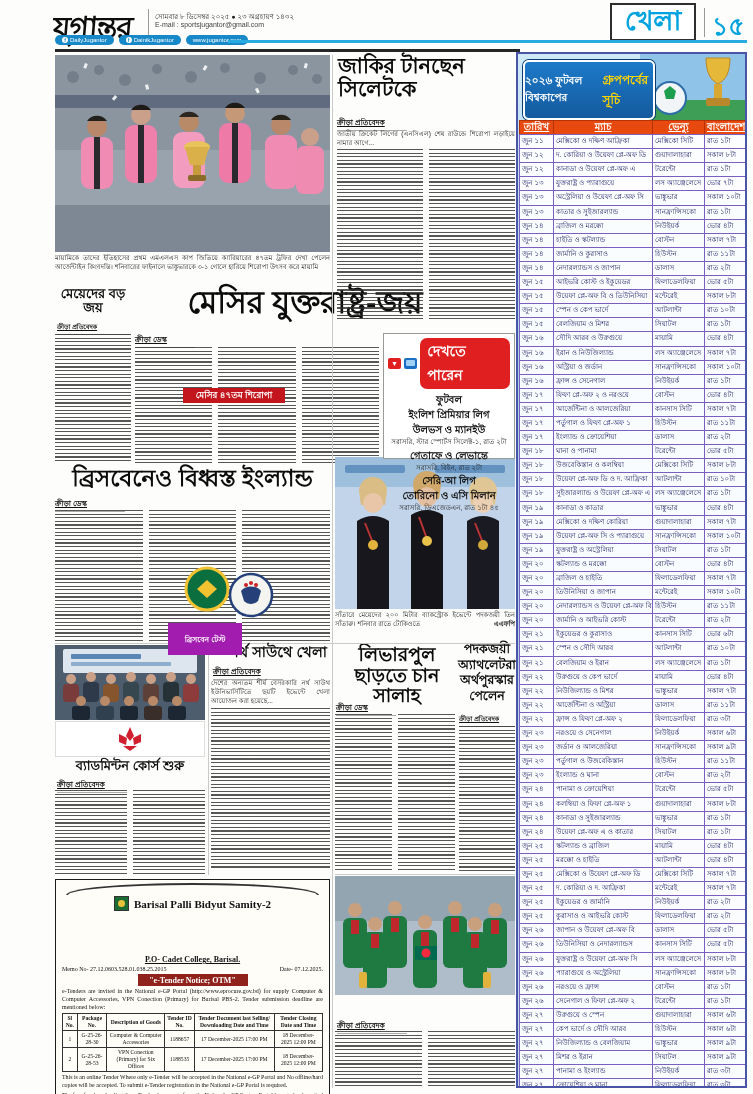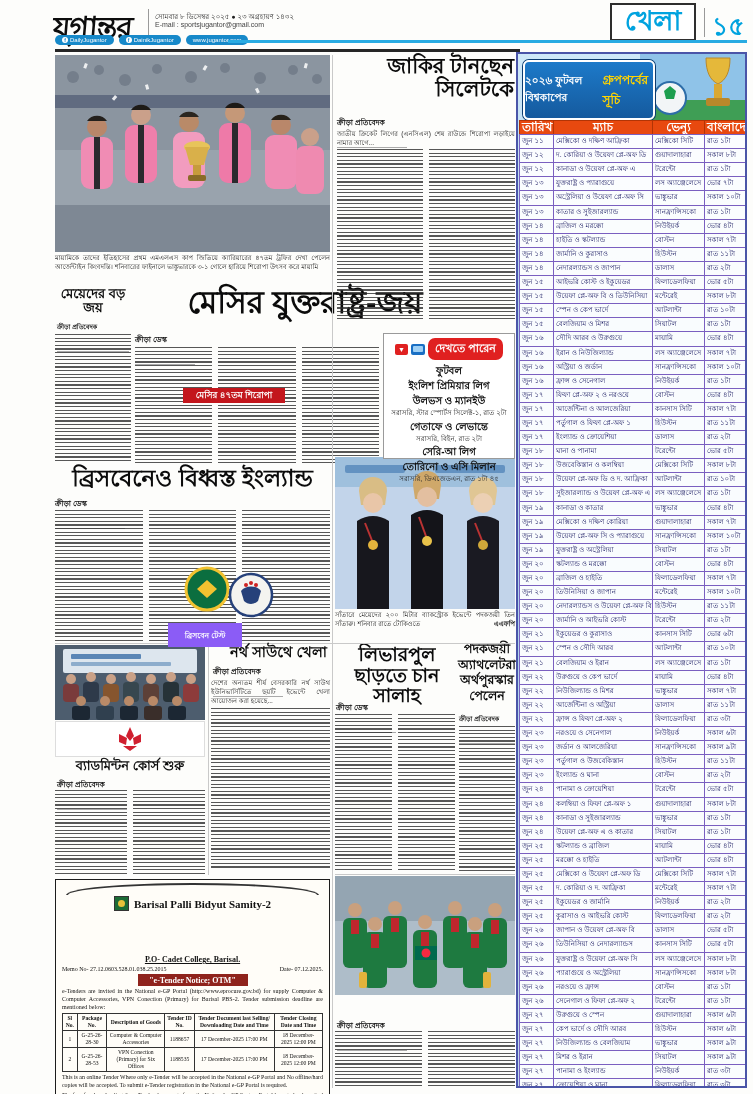--- a/index.html
+++ b/index.html
@@ -13,53 +13,53 @@
   #pills{left:55px;top:35px;display:flex;gap:5px;}
   .pill{background:#1789c9;color:#fff;font-size:6px;line-height:10px;height:10px;padding:0 7px;border-radius:5px;white-space:nowrap;display:flex;align-items:center;gap:2px;}
   .pill .fb{display:inline-block;width:6px;height:6px;border-radius:50%;background:#fff;color:#1789c9;font-size:5px;line-height:6px;text-align:center;font-weight:700;}
   #section-box{left:610px;top:3px;width:86px;height:38px;border:2.5px solid #2e2e2e;display:flex;align-items:center;justify-content:center;font-size:27px;font-weight:900;color:#00a3df;background:#fff;}
   #pageno-sep{left:704px;top:8px;width:1px;height:29px;background:#999;}
   #pageno{left:712px;top:7px;font-size:25px;font-weight:900;color:#00a3df;}
   #blue-line{left:228px;top:40px;width:519px;height:3px;background:#29abe2;}
   #dark-rule{left:55px;top:49px;width:465px;height:3px;background:#262626;}
   
   .hl{font-weight:900;color:#0b0b0b;line-height:1.08;}
-  .byline{font-weight:700;font-size:7.5px;color:#111;border-bottom:0.5px solid #aaa;padding-bottom:18px;}
+  .byline{font-weight:700;font-size:7.5px;color:#111;border-bottom:0.5px solid #aaa;padding-bottom:1px;text-decoration:underline;}
   .stripes{background:repeating-linear-gradient(to bottom,rgba(45,45,45,.8) 0,rgba(45,45,45,.8) 1.2px,transparent 1.2px,transparent 3.6px);}
   .cols{display:flex;gap:6px;}
   .cols>div{flex:1;}
   .lede{font-size:6.6px;line-height:1.4;color:#222;text-align:justify;margin-bottom:2px;}
   .hairline{background:#c9c9c9;}
   .caption{font-size:6.6px;line-height:1.35;color:#141414;text-align:justify;}
   
   #photo-miami{left:55px;top:55px;width:275px;height:197px;}
   #cap-miami{left:55px;top:254px;width:275px;height:30px;}
   #women-hl{left:55px;top:287px;width:76px;font-size:13px;text-align:center;}
   #women-by{left:57px;top:322px;width:72px;font-size:6.3px;}
   #women-body{left:55px;top:334px;width:76px;height:130px;}
   #messi-hl{left:130px;top:286px;width:350px;font-size:31px;text-align:center;}
   #messi-by{left:135px;top:334px;width:60px;}
   #messi-body{left:135px;top:347px;width:244px;height:118px;}
   #messi-sub{left:183px;top:388px;width:102px;height:15px;background:#c3161c;color:#fff;font-size:8.8px;font-weight:800;display:flex;align-items:center;justify-content:center;z-index:3;}
-  #zakir-hl{left:338px;top:55px;width:176px;font-size:21px;text-align:right;}
+  #zakir-hl{left:338px;top:55px;width:176px;font-size:21px;text-align:left;}
   #zakir-by{left:337px;top:117px;width:70px;}
   #zakir-body{left:337px;top:129px;width:178px;height:200px;}
   #tvbox{left:383px;top:333px;width:132px;height:126px;border:1px solid #9a9a9a;background:#fff;padding:4px 4px 2px;z-index:2;}
   #tv-head{display:flex;align-items:center;justify-content:center;gap:3px;margin-bottom:3px;}
   .tv-ico1{width:13px;height:11px;border-radius:2px;background:#e02020;color:#fff;font-size:7px;line-height:11px;text-align:center;}
   .tv-ico2{width:14px;height:11px;border-radius:2px;background:#1a6fc4;position:relative;}
   .tv-ico2:after{content:"";position:absolute;left:2px;top:2px;right:2px;bottom:3px;background:#9fd0f5;border-radius:1px;}
-  #tv-badge{background:#e02020;color:#fff;font-size:11px;font-weight:800;padding:1.5px 7px;border-radius:7px;}
+  #tv-badge{background:#e02020;color:#fff;font-size:14px;font-weight:800;padding:1.5px 7px;border-radius:7px;}
   .tvl{text-align:center;font-size:7px;line-height:1.5;color:#222;}
   .tvl.b{font-weight:700;font-size:10px;color:#0b0b0b;}
   #eng-hl{left:55px;top:466px;width:275px;font-size:23px;text-align:center;}
   #eng-by{left:55px;top:498px;width:70px;}
   #eng-body{left:55px;top:510px;width:275px;height:133px;}
   #eng-logos{left:183px;top:563px;width:100px;height:58px;z-index:3;}
-  #eng-label{left:168px;top:623px;width:74px;height:24px;background:#8b5cf6;color:#fff;font-size:7.6px;font-weight:700;display:flex;align-items:center;justify-content:center;z-index:3;}
+  #eng-label{left:168px;top:623px;width:74px;height:32px;background:#a21caf;color:#fff;font-size:7.6px;font-weight:700;display:flex;align-items:center;justify-content:center;z-index:3;}
   #swim-photo{left:335px;top:457px;width:180px;height:152px;}
   #swim-cap{left:335px;top:611px;width:180px;height:30px;}
   #salah-hl{left:335px;top:645px;width:124px;font-size:19px;text-align:center;}
   #salah-by{left:336px;top:702px;width:60px;}
   #salah-body{left:335px;top:714px;width:120px;height:158px;}
   #ath-hl{left:458px;top:642px;width:58px;font-size:12.5px;text-align:center;line-height:1.25;}
   #ath-by{left:459px;top:714px;width:56px;font-size:6.3px;}
   #ath-body{left:459px;top:726px;width:56px;height:146px;}
   #north-hl{left:219px;top:645px;width:119px;font-size:14.5px;text-align:center;}
   #north-by{left:213px;top:666px;width:70px;}
@@ -93,21 +93,21 @@
   
   #wc{left:516px;top:52px;width:231px;height:1036px;border:2px solid #4a55a8;background:linear-gradient(180deg,#cfe9f8 0%,#a8cfec 30%,#bcd9ee 100%);overflow:hidden;}
   #wc-art{position:absolute;right:0;top:0;width:105px;height:68px;}
   #wc-titlebox{position:absolute;left:5px;top:6px;width:128px;height:56px;background:linear-gradient(180deg,#1d7ac9,#155a9e);border:2px solid #fff;border-radius:6px;box-shadow:0 0 0 1px #0d3c70;display:flex;flex-direction:row;align-items:center;justify-content:center;}
   #wc-t1{color:#fff;font-size:10.5px;font-weight:800;}
   #wc-t2{color:#ffd400;font-size:12px;font-weight:900;margin-top:2px;}
   #wc-grid{position:absolute;left:1px;top:67px;width:227px;}
   .wc-row,.wc-hrow{display:grid;grid-template-columns:35px 99px 52px 41px;margin-top:-1px;}
   .wc-cell{border:1px solid #7a5fc0;background:rgba(255,255,255,.93);color:#14145e;font-size:7px;line-height:12.1px;height:13.1px;padding:0 2px;white-space:nowrap;overflow:hidden;margin-left:-1px;}
   .wc-cell:first-child{margin-left:0;}
-  .wc-hrow .wc-cell{background:#e8490f;color:#fff;font-weight:800;text-align:center;font-size:12px;border-color:#b23405;}
+  .wc-hrow .wc-cell{background:#e8490f;color:#fff;font-weight:800;text-align:center;font-size:10px;border-color:#b23405;text-decoration:underline;}
   svg{display:block;}
 </style>
 </head>
 <body>
 
 <div class="page">
 
   <div class="abs" id="logo">যুগান্তর</div>
   <div class="abs" id="mh-div"></div>
   <div class="abs" id="dateline">সোমবার ৮ ডিসেম্বর ২০২৫ ● ২৩ অগ্রহায়ণ ১৪৩২</div>

